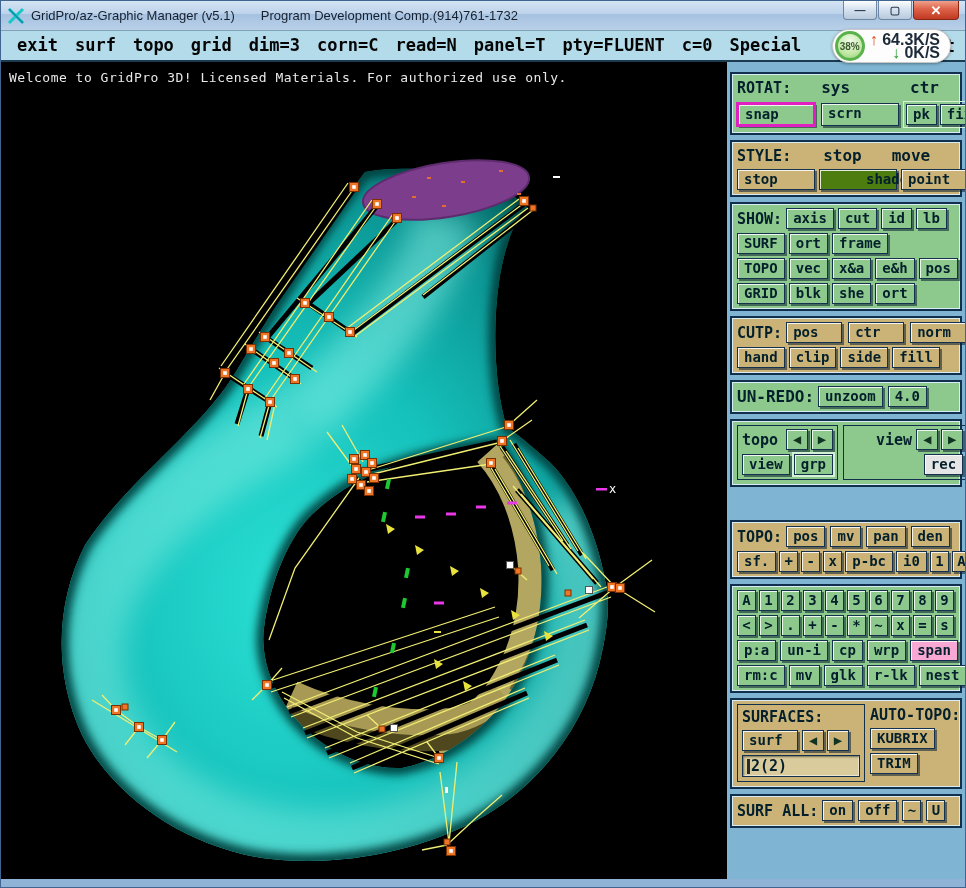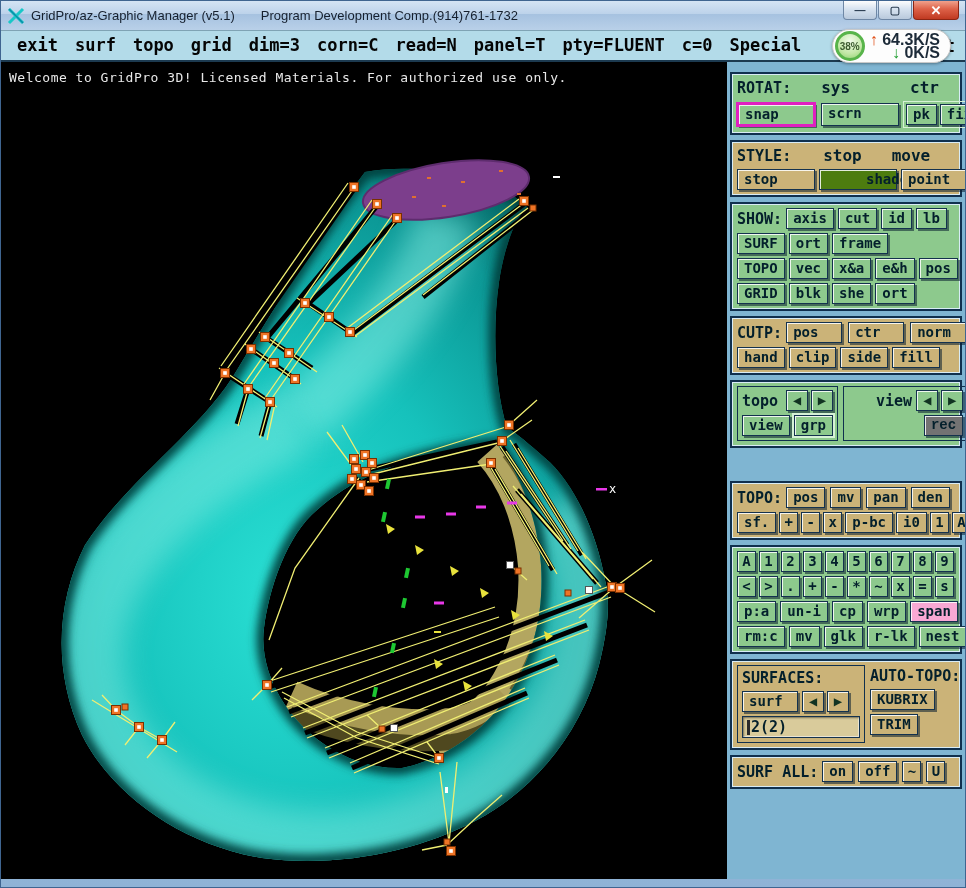--- a/index.html
+++ b/index.html
@@ -421,20 +421,29 @@
             </span>
         </div>
         <div class="prow">
             <div class="btn" style="background: rgb(203, 179, 120);">hand</div>
             <div class="btn" style="background: rgb(203, 179, 120);">clip</div>
             <div class="btn" style="background: rgb(203, 179, 120);">side</div>
             <div class="btn" style="background: rgb(203, 179, 120);">fill</div>
           </div>
       </div>
 
+      <div class="panel green" style="background: rgb(141, 201, 141);">
+        <div class="prow" id="row-unredo">
+          <span class="plabel">UN-REDO:</span>
+          <span style="display:flex;gap:5px">
+              <div class="btn" style="background: rgb(141, 201, 141);">unzoom</div>
+              <div class="btn" style="background: rgb(141, 201, 141);">4.0</div>
+            </span>
+        </div>
+      </div>
 
       <div class="panel green" style="display: flex; gap: 5px; background: rgb(141, 201, 141);">
         <div class="subbox" style="flex:0 0 44%;">
           <div class="prow">
             <span class="plabel">topo</span>
             <span style="display:flex;gap:3px;margin-left:auto">
                 <div class="btn arrow" style="background: rgb(141, 201, 141);">◀</div>
                 <div class="btn arrow" style="background: rgb(141, 201, 141);">▶</div>
               </span>
           </div>
@@ -445,21 +454,21 @@
         </div>
         <div class="subbox" style="flex:1;">
           <div class="prow">
             <span class="plabel" style="margin-left:28px">view</span>
             <span style="display:flex;gap:3px;margin-left:auto">
                 <div class="btn arrow" style="background: rgb(141, 201, 141);">◀</div>
                 <div class="btn arrow" style="background: rgb(141, 201, 141);">▶</div>
               </span>
           </div>
           <div class="prow">
-              <div class="btn push-right" style="background: #737373; font-family: Liberation Mono, monospace;">rec</div>
+              <div class="btn push-right" style="background: #e5e5e5;">rec</div>
             </div>
         </div>
       </div>
 
       <div class="spacer"></div>
 
       <div class="panel tan" style="background: rgb(203, 179, 120);">
         <div class="prow">
           <span class="plabel">TOPO:</span>
           <span style="display:flex;gap:5px">

